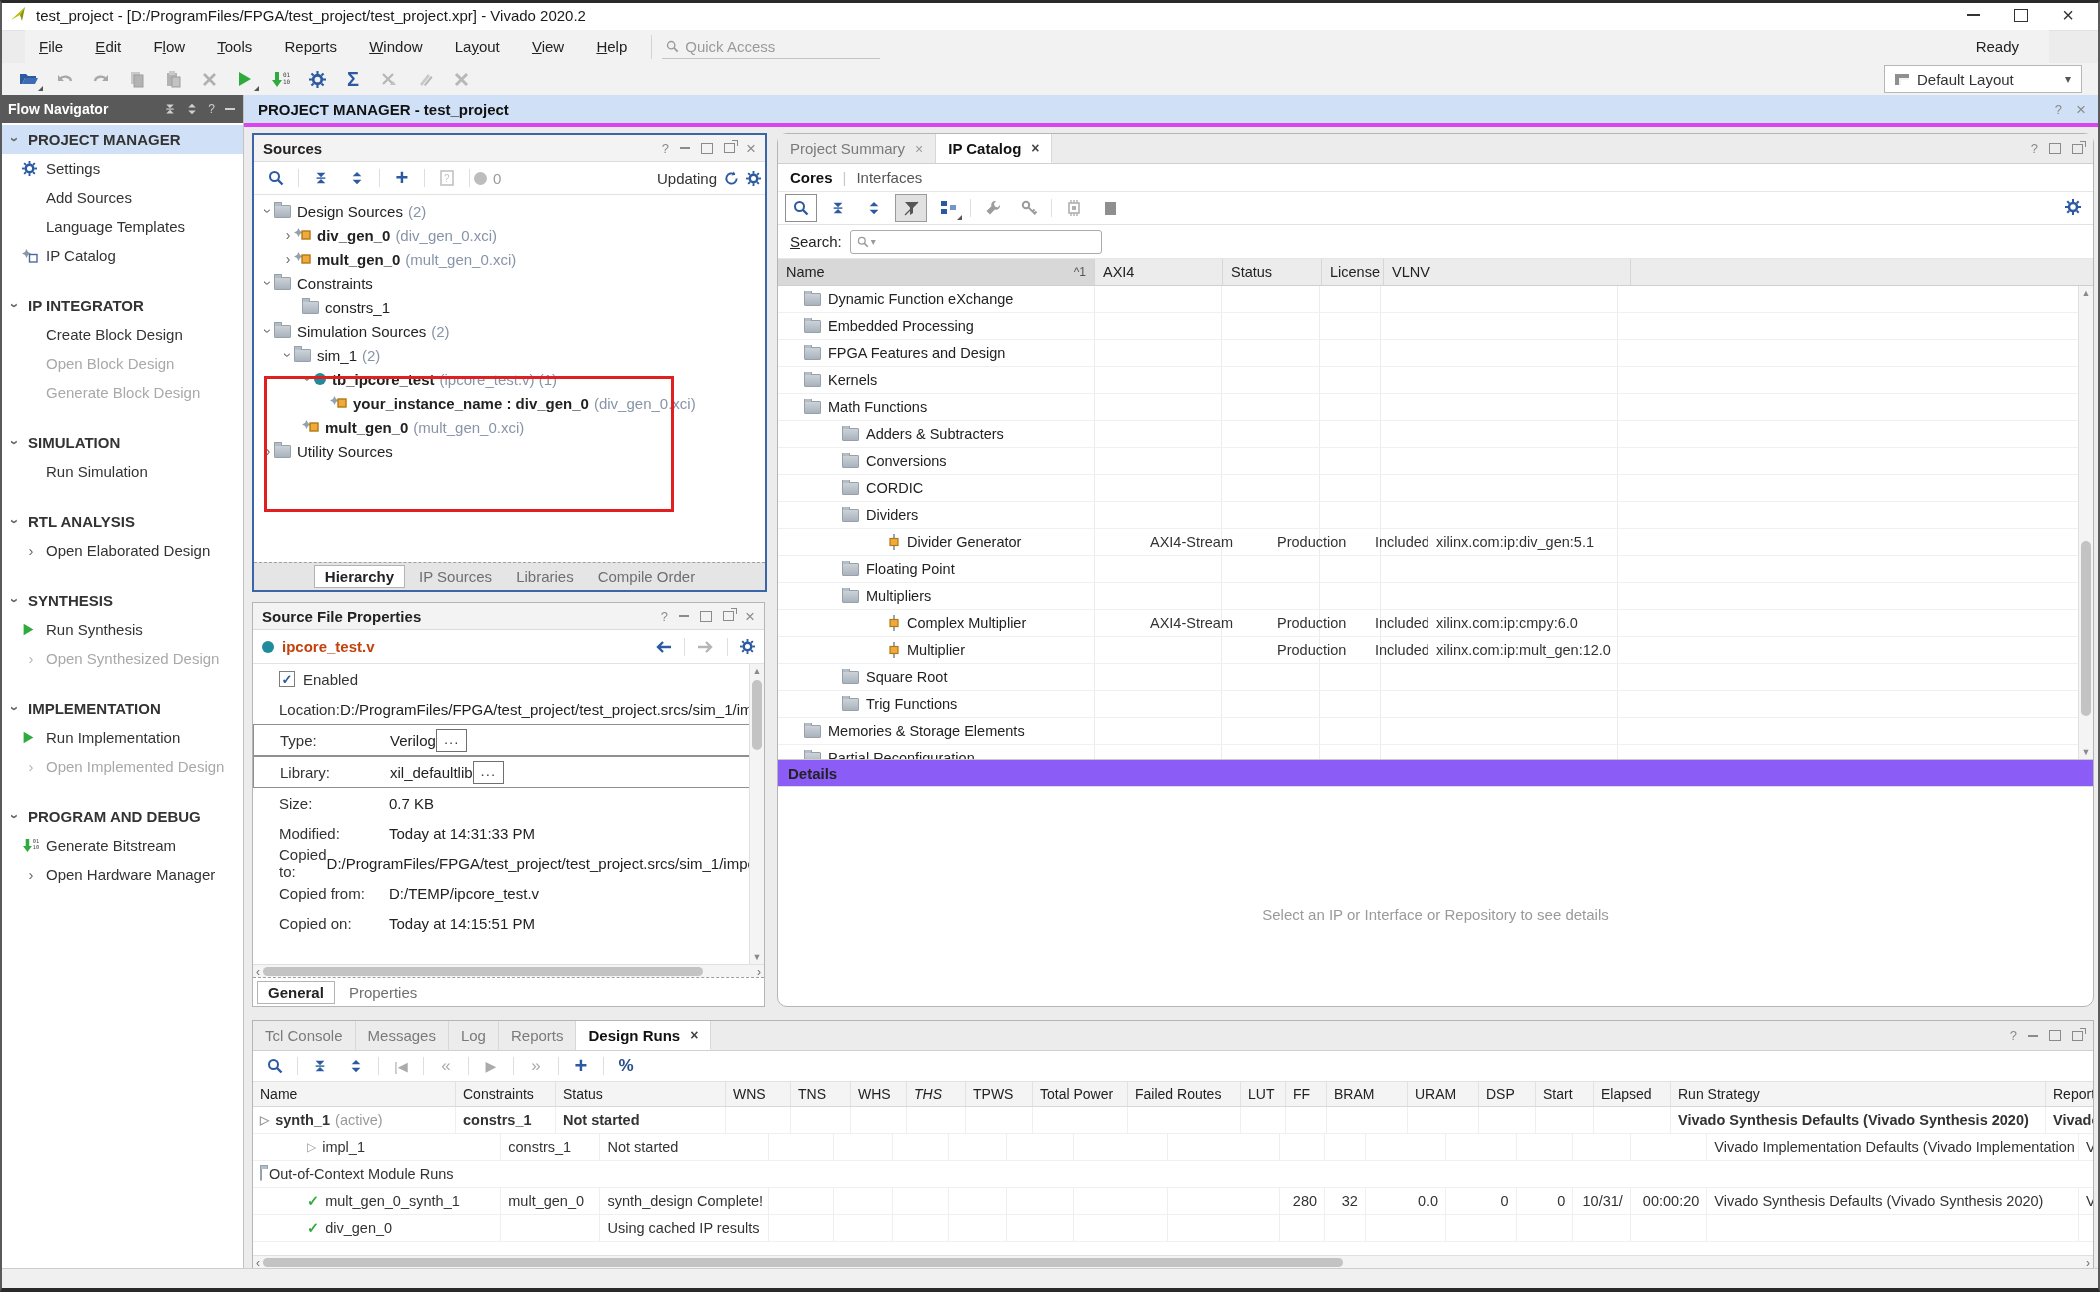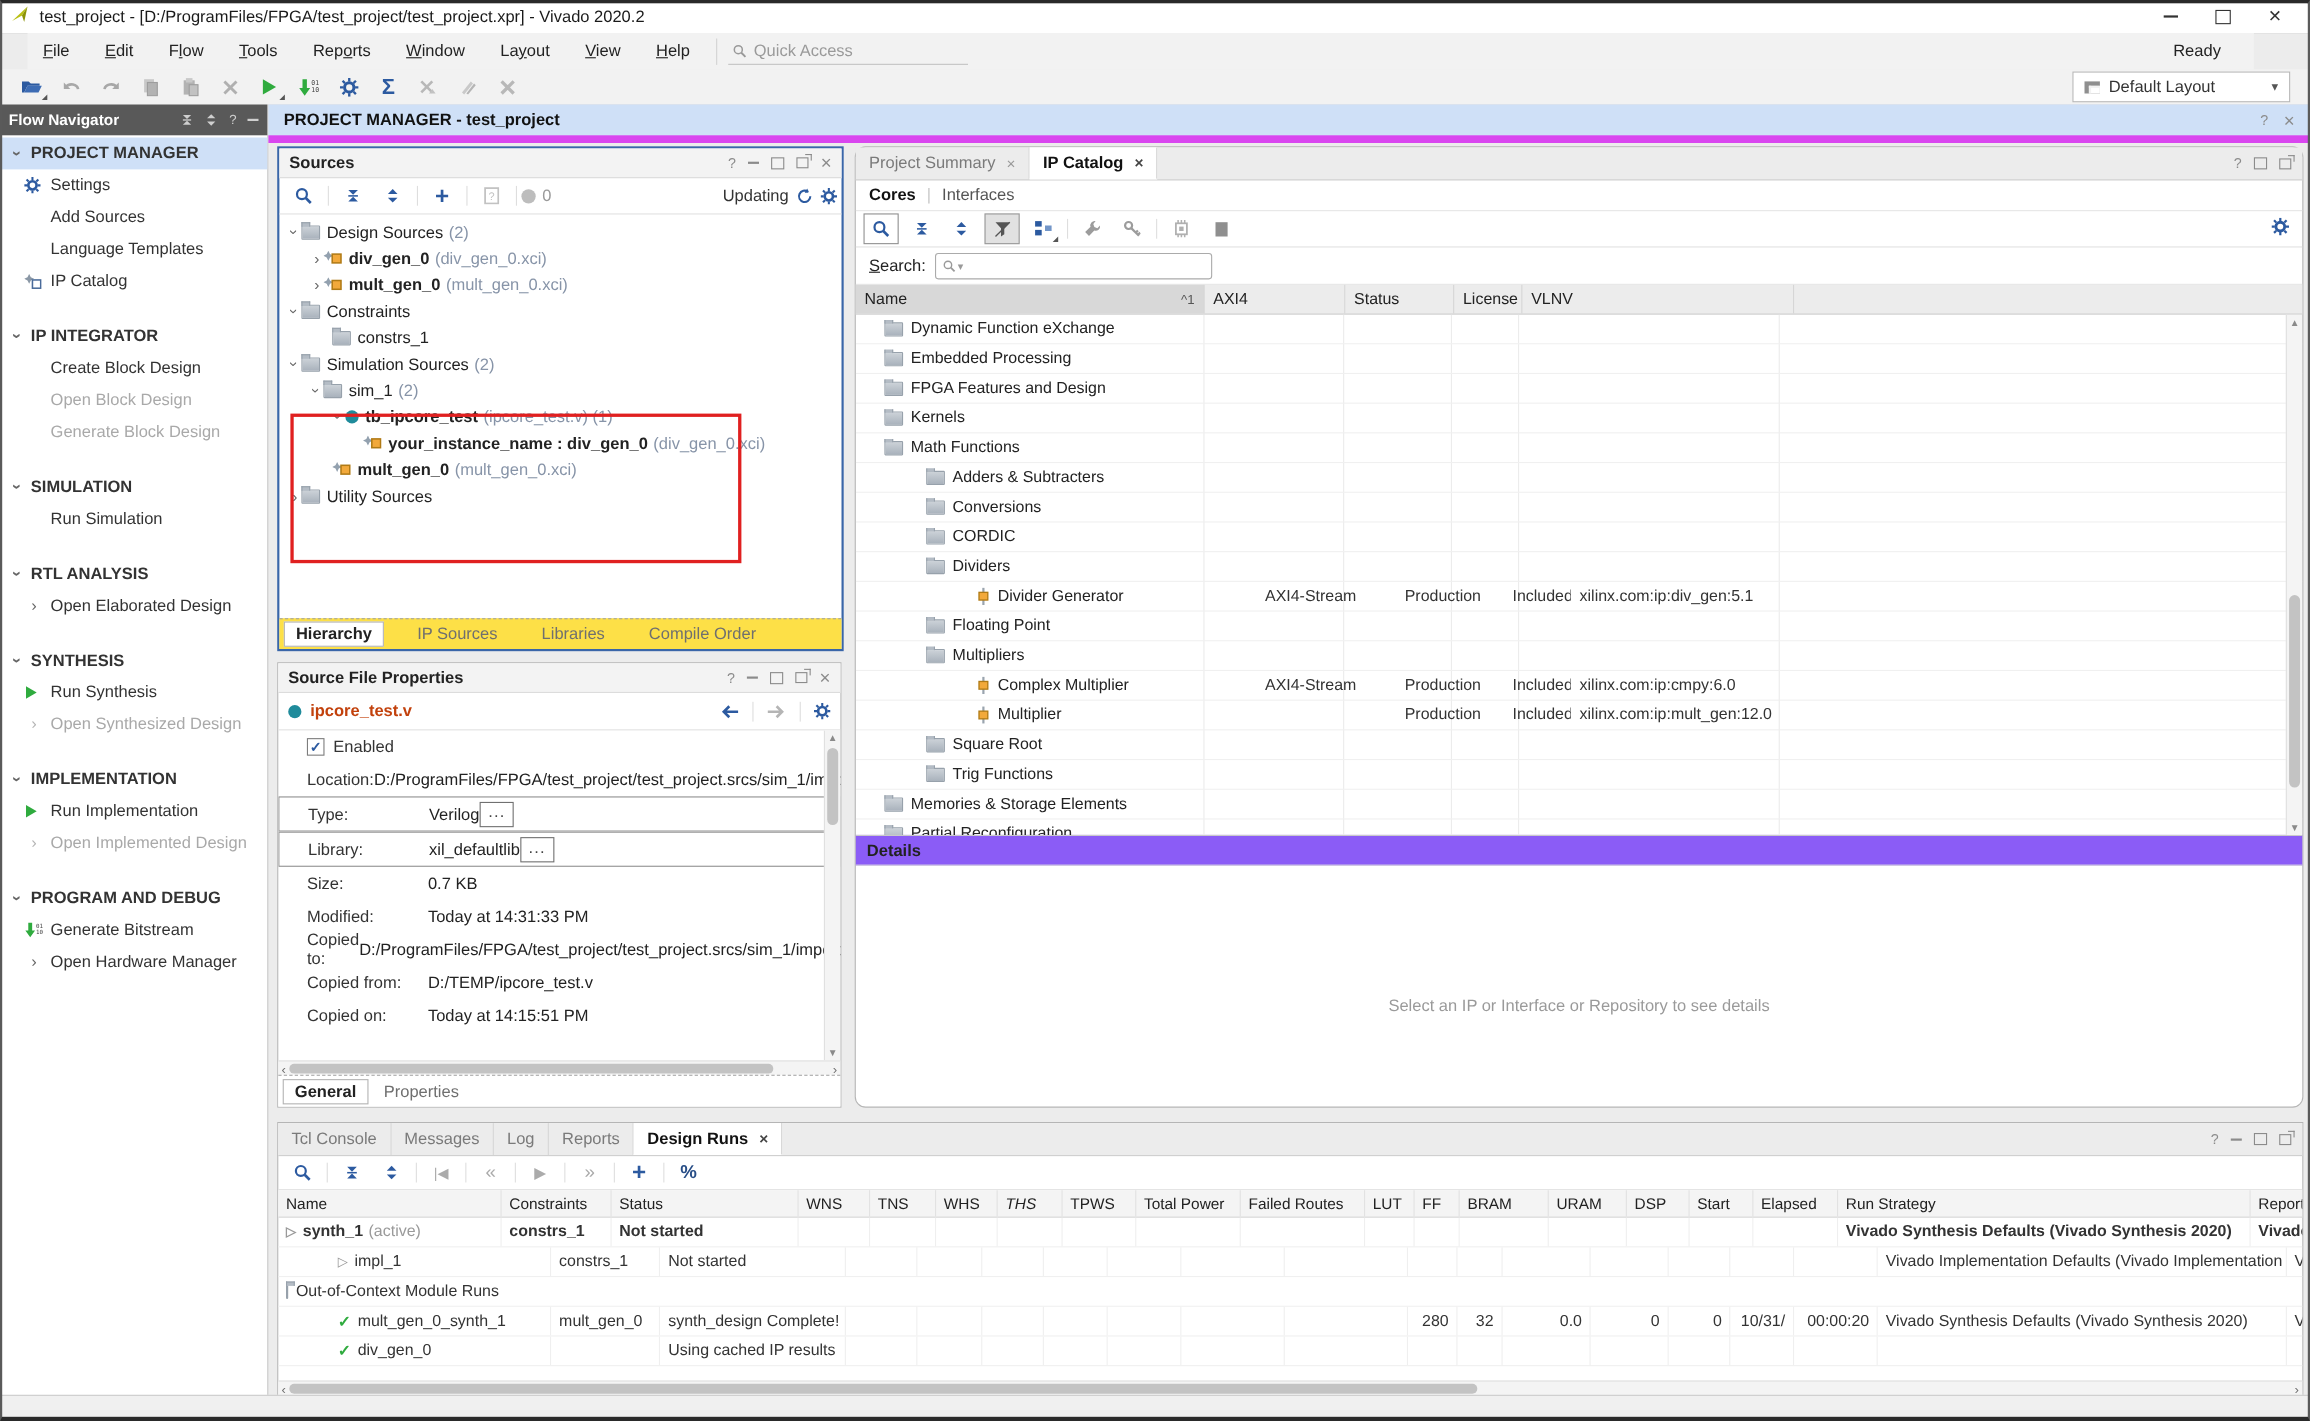--- a/index.html
+++ b/index.html
@@ -54,21 +54,21 @@
   .fn-row.icon-gear .fn-gear{display:inline-flex;}
   .fn-row.icon-ip .fn-ip{display:inline-flex;}
   .fn-row.icon-play .fn-play{display:inline-flex;}
   .fn-row.icon-bit .fn-bit{display:inline-flex;}
   .fn-row .fn-label{margin-left:46px;color:#333;}
   .fn-row.section .fn-label{margin-left:6px;}
   .fn-row.disabled .fn-label{color:#a9a9a9;}
   .fn-row.disabled .fn-chev{color:#b5b5b5;}
   
   .pmbar{position:absolute;left:244px;top:95px;right:0;height:28px;background:#cfe0f7;
-         display:flex;align-items:center;padding:0 14px;border-bottom:7px solid #d946ef;}
+         display:flex;align-items:center;padding:0 14px;border-bottom:4px solid #d946ef;}
   .pmbar .t{font-weight:bold;color:#111;}
   .pmbar .ics{margin-left:auto;display:flex;gap:14px;color:#8b8b8b;align-items:center;}
   
   .panel{position:absolute;background:#fff;border:1px solid #b5b5b5;}
   .panel.active{border:2px solid #3a66a8;}
   .p-title{height:26px;background:#f3f3f3;border-bottom:1px solid #dcdcdc;display:flex;align-items:center;padding:0 9px;}
   .p-title .t{font-weight:bold;color:#222;}
   .wics{margin-left:auto;display:flex;gap:11px;align-items:center;color:#8b8b8b;}
   .wic-help{font-size:13px;}
   .wic-min{width:10px;height:2px;background:#8b8b8b;}
@@ -95,21 +95,21 @@
   .s-row.bold .s-label{font-weight:bold;}
   .s-label{color:#222;white-space:nowrap;}
   .s-note{color:#8794a8;margin-left:5px;white-space:nowrap;}
   .ind0{padding-left:8px;}.ind1{padding-left:28px;}.ind2{padding-left:48px;}.ind3{padding-left:76px;}
   .ic-folder{position:relative;width:15px;height:11px;background:linear-gradient(#ccd2d8,#a9b2bc);
              border:1px solid #97a1ab;border-radius:1px;}
   .ic-folder::before{content:"";position:absolute;top:-4px;left:-1px;width:6px;height:3px;background:#b4bcc5;
                      border:1px solid #97a1ab;border-bottom:none;}
   .ic-circle{width:12px;height:12px;border-radius:50%;background:#1f8b9b;}
   .src-tabs{position:absolute;left:0;right:0;bottom:0;height:27px;border-top:1px dashed #9f9f9f;
-            display:flex;align-items:center;gap:20px;padding:0 4px;background:#fde047;}
+            display:flex;align-items:center;gap:4px;padding:0 4px;background:#e5e5e5;justify-content:center;}
   .stab{padding:2px 10px;color:#6f6f6f;}
   .stab.active{background:#fff;border:1px solid #b3b3b3;font-weight:bold;color:#222;}
   .redbox{position:absolute;left:10px;top:181px;width:404px;height:130px;border:3px solid #e02020;z-index:5;}
   
   #props{left:252px;top:602px;width:511px;height:403px;}
   .pr-head{height:33px;display:flex;align-items:center;padding:0 9px;border-bottom:1px solid #e2e2e2;}
   .pr-head .fname{margin-left:8px;color:#c2410c;font-weight:bold;}
   .pr-head .nav{margin-left:auto;display:flex;align-items:center;gap:8px;}
   .pr-body{position:relative;height:300px;overflow:hidden;}
   .pr-row{display:flex;align-items:center;height:30px;padding-left:26px;}

